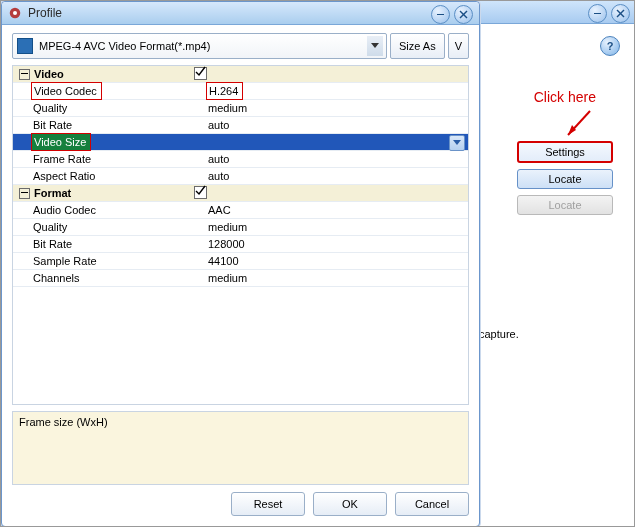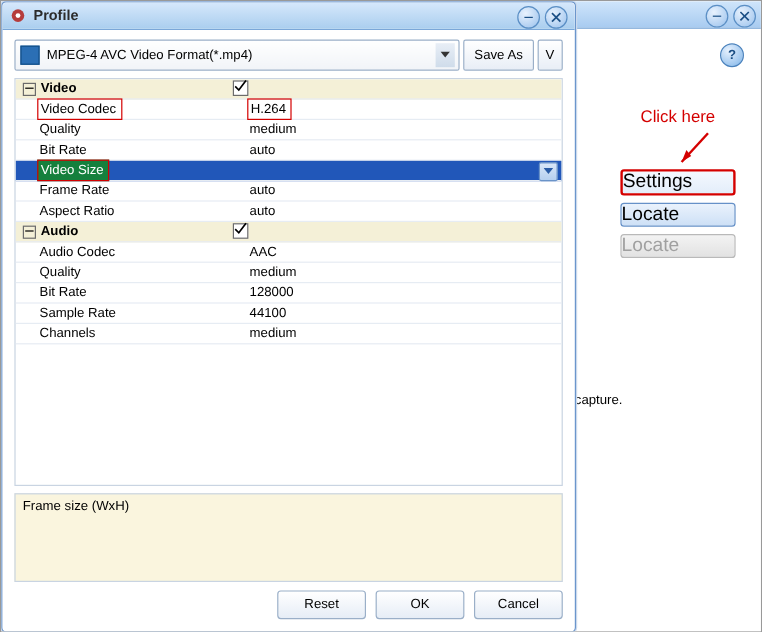--- a/index.html
+++ b/index.html
@@ -9,32 +9,32 @@
 .back-window{position:absolute;left:0;top:0;width:635px;height:527px;background:#fff}
 .back-titlebar{position:absolute;left:0;top:0;width:635px;height:22px;background:linear-gradient(#cfe5fb,#a8cbf0);border-bottom:1px solid #7aa7d8}
 .back-winbtns{position:absolute;right:6px;top:3px;display:flex;gap:4px}
 .winbtn{width:17px;height:17px;border-radius:50%;background:radial-gradient(circle at 35% 30%,#e8f2fe,#9ac1ec);border:1px solid #5b8fc5;display:flex;align-items:center;justify-content:center;cursor:pointer}
 .winbtn svg{display:block}
 .helpbtn{position:absolute;right:16px;top:35px;width:18px;height:18px;border-radius:50%;background:radial-gradient(circle at 35% 30%,#e8f2fe,#7fb4e8);border:1px solid #4b82bc;display:flex;align-items:center;justify-content:center;font-weight:bold;color:#1b4f85;cursor:pointer}
 .back-text{position:absolute;left:478px;top:327px;font-size:11px}
 
 
 .side-buttons{position:absolute;right:23px;top:140px;display:flex;flex-direction:column;gap:6px;width:96px}
-.side-btn{height:18px;border:1px solid #6691c8;border-radius:3px;background:linear-gradient(#eaf2fc,#cde0f6);text-align:left;line-height:18px;font-size:16px;cursor:pointer}
+.side-btn{height:18px;border:1px solid #6691c8;border-radius:3px;background:linear-gradient(#eaf2fc,#cde0f6);text-align:center;line-height:18px;font-size:11px;cursor:pointer}
 .side-btn.selected{border:2px solid #d40000;background:linear-gradient(#f4f8fe,#e3edfa)}
 .side-btn.disabled{color:#a0a0a0;border-color:#b9b9b9;background:linear-gradient(#f3f3f3,#e2e2e2);cursor:default}
 
 
 .click-here{position:absolute;right:40px;top:88px;color:#d40000;font-size:14px;font-weight:normal}
 .arrow{position:absolute;right:40px;top:108px;pointer-events:none}
 
 
 .dialog{position:absolute;left:0;top:0;width:479px;height:526px;background:#fff;border:1px solid #6b96cc;border-radius:4px;box-sizing:border-box;box-shadow:0 0 0 1px #cbd9ec}
 .dlg-titlebar{height:22px;background:linear-gradient(#d6e8fc,#aaceee);border-bottom:1px solid #7aa7d8;border-radius:4px 4px 0 0;display:flex;align-items:center;padding:0 6px;position:relative}
-.dlg-title{font-weight:bold;color:#2b2b2b;font-size:12px}
+.dlg-title{font-weight:normal;color:#2b2b2b;font-size:12px}
 .gear{width:14px;height:14px;margin-right:6px}
 .dlg-winbtns{position:absolute;right:6px;top:3px;display:flex;gap:4px}
 
 
 .toolbar{height:26px;margin:8px 10px 6px 10px;display:flex;gap:3px}
 .profile-select{flex:1;border:1px solid #9aafc8;background:linear-gradient(#fff,#f1f4f8);border-radius:2px;display:flex;align-items:center;padding:0 4px;cursor:pointer;position:relative}
 .profile-select .mp4icon{width:14px;height:14px;margin-right:6px;background:#2b6fb5;border:1px solid #134f88}
 .profile-select .arrowd{position:absolute;right:3px;top:2px;width:16px;bottom:2px;background:linear-gradient(#e8eef6,#cfdcea);display:flex;align-items:center;justify-content:center}
 .btn-sm{border:1px solid #9aafc8;background:linear-gradient(#fff,#e8eef6);border-radius:2px;padding:0 8px;display:flex;align-items:center;cursor:pointer}
 .btn-sm.narrow{padding:0 6px}
@@ -122,21 +122,21 @@
     <div class="toolbar">
       <div class="profile-select">
         <span class="mp4icon"></span>
         <span>MPEG-4 AVC Video Format(*.mp4)</span>
         <span class="arrowd">
             <svg width="8" height="6">
               <polygon points="0,0 8,0 4,5" fill="#333"></polygon>
             </svg>
           </span>
       </div>
-      <div class="btn-sm">Save As</div>
+      <div class="btn-sm">Size As</div>
       <div class="btn-sm narrow">V</div>
     </div>
 
     <div class="main">
       <div class="row group">
         <span class="label">
             <span class="minus"></span>
             <span>Video</span>
           </span>
         <span class="value"><span class="checkbox checked"><svg width="12" height="12">
@@ -167,21 +167,21 @@
           <span class="label">Frame Rate</span>
           <span class="value">auto</span>
         </div>
       <div class="row">
           <span class="label">Aspect Ratio</span>
           <span class="value">auto</span>
         </div>
       <div class="row group">
         <span class="label">
             <span class="minus"></span>
-            <span>Audio</span>
+            <span>Format</span>
           </span>
         <span class="value"><span class="checkbox checked"><svg width="12" height="12">
                 <polyline points="2,6 5,9 11,1" fill="none" stroke="#000" stroke-width="1.4"></polyline>
               </svg></span></span>
       </div>
       <div class="row">
           <span class="label">Audio Codec</span>
           <span class="value">AAC</span>
         </div>
       <div class="row">

